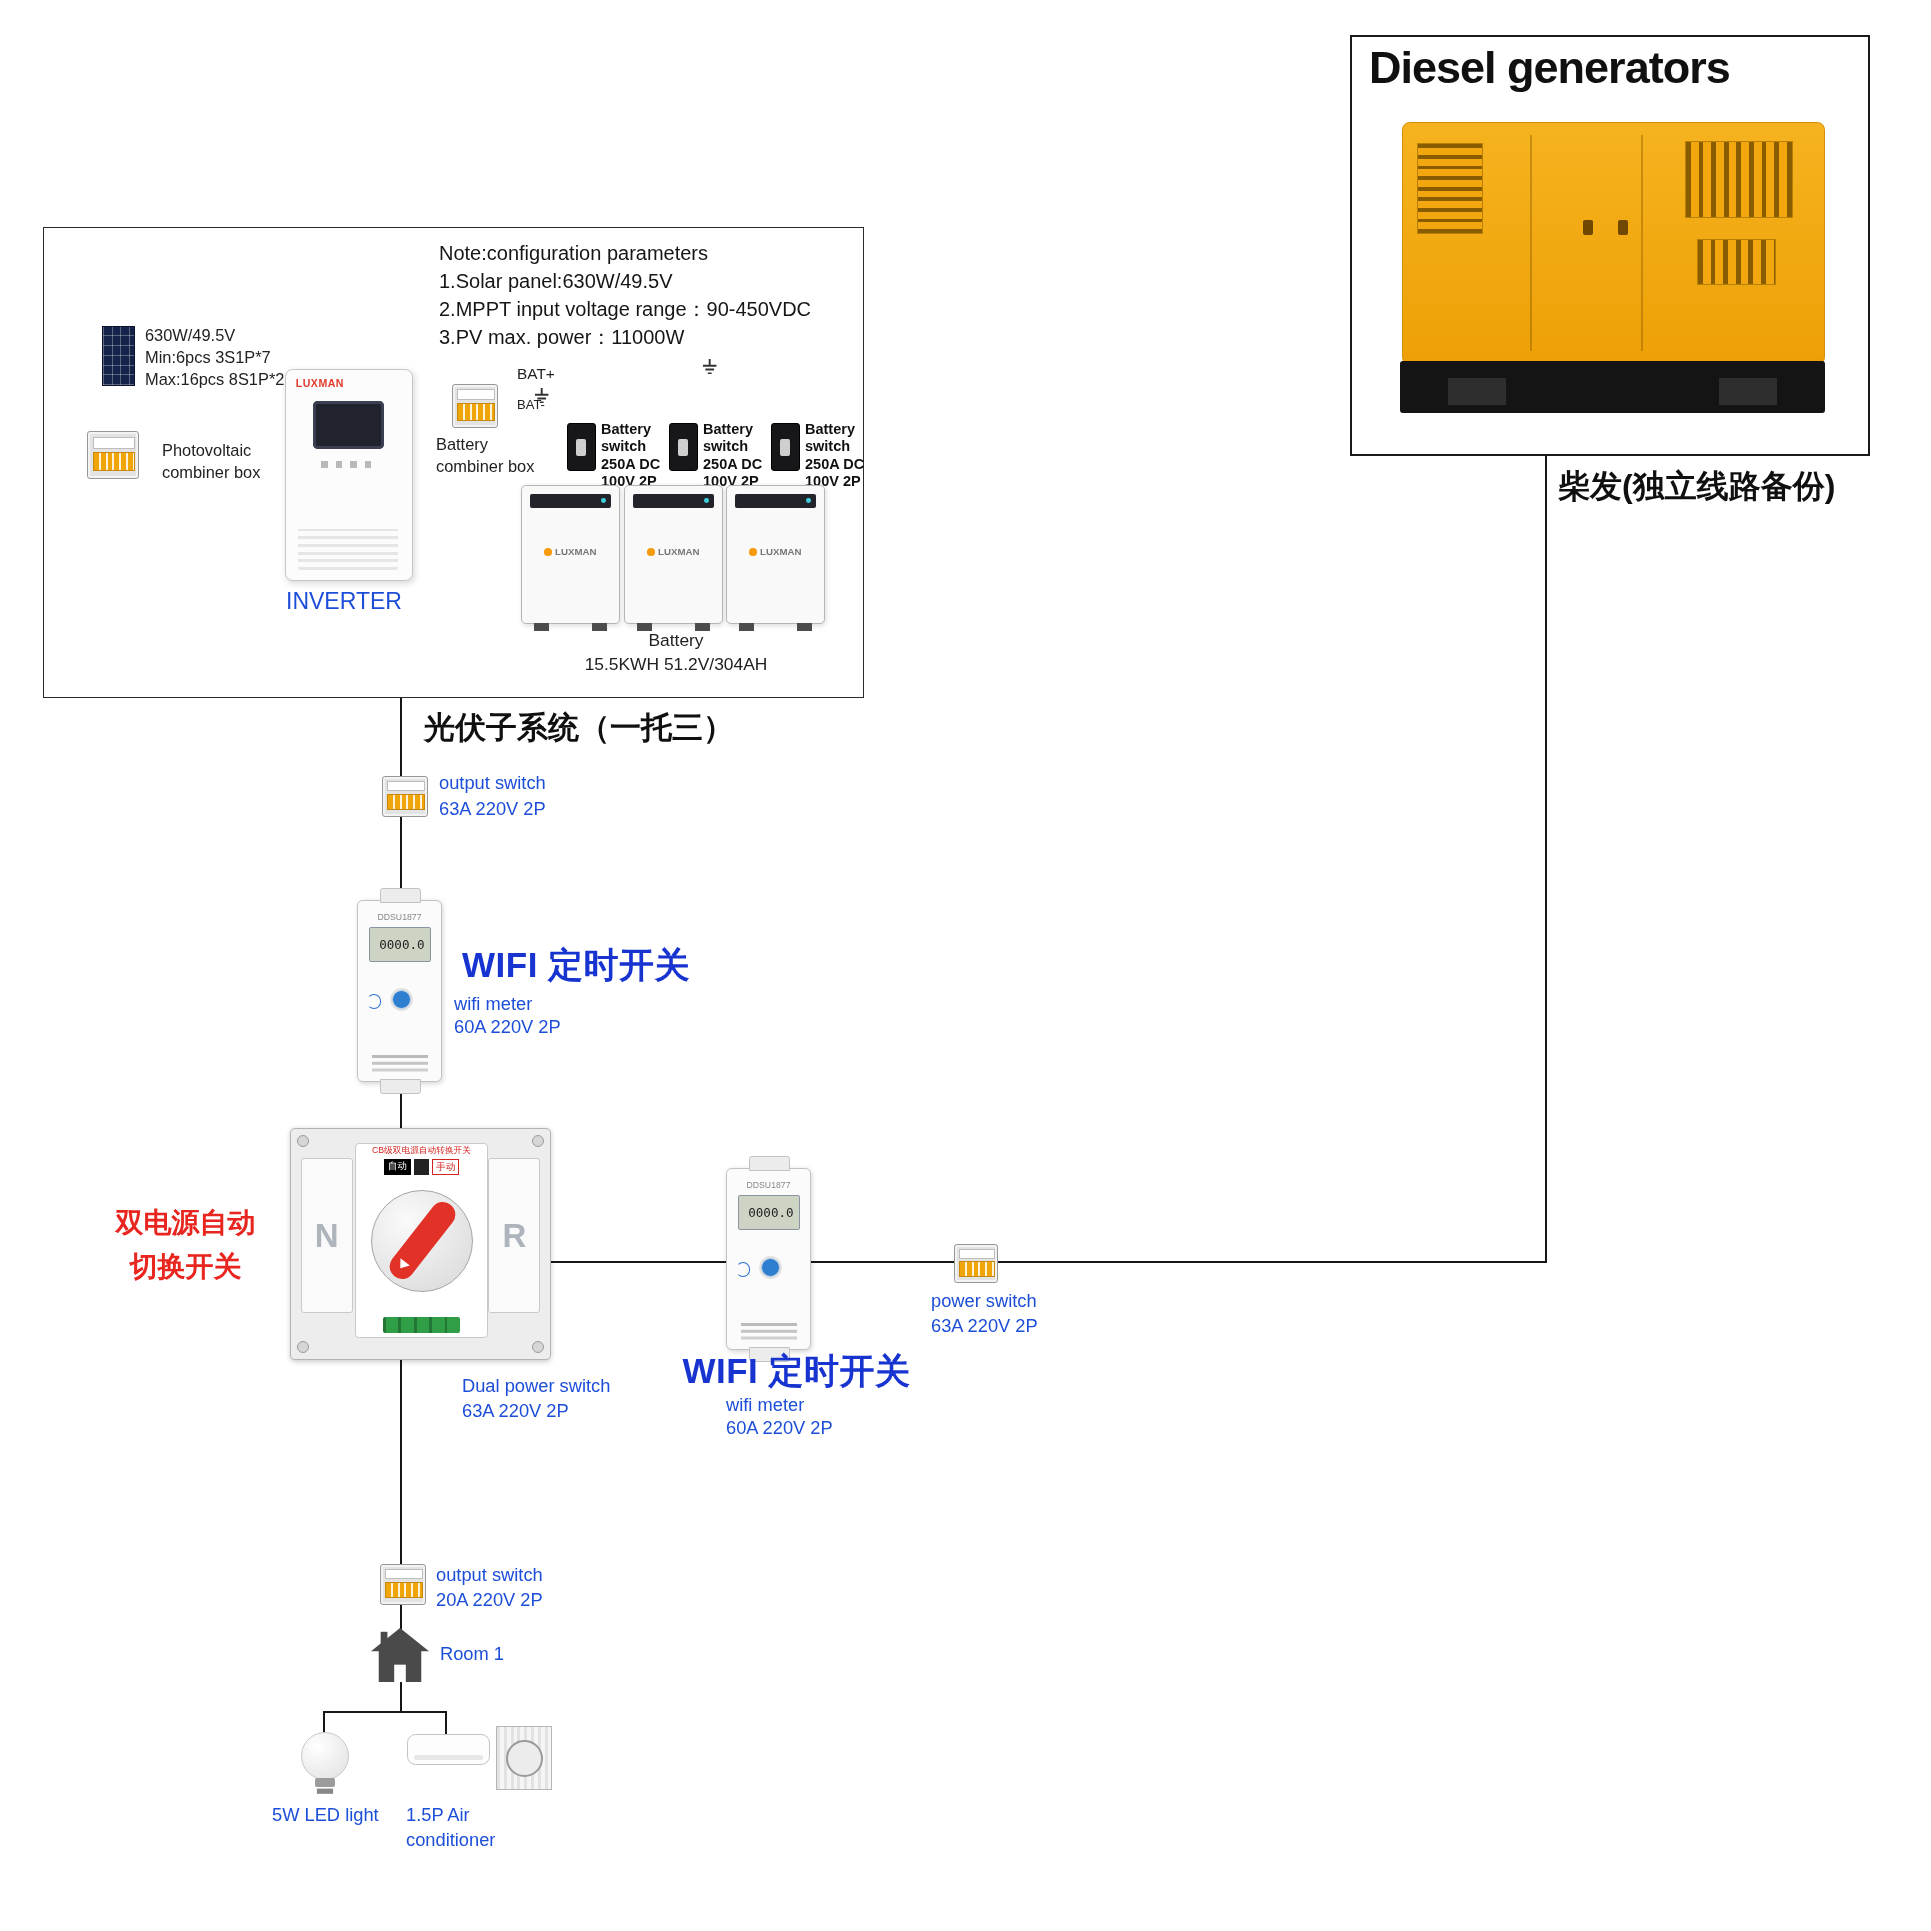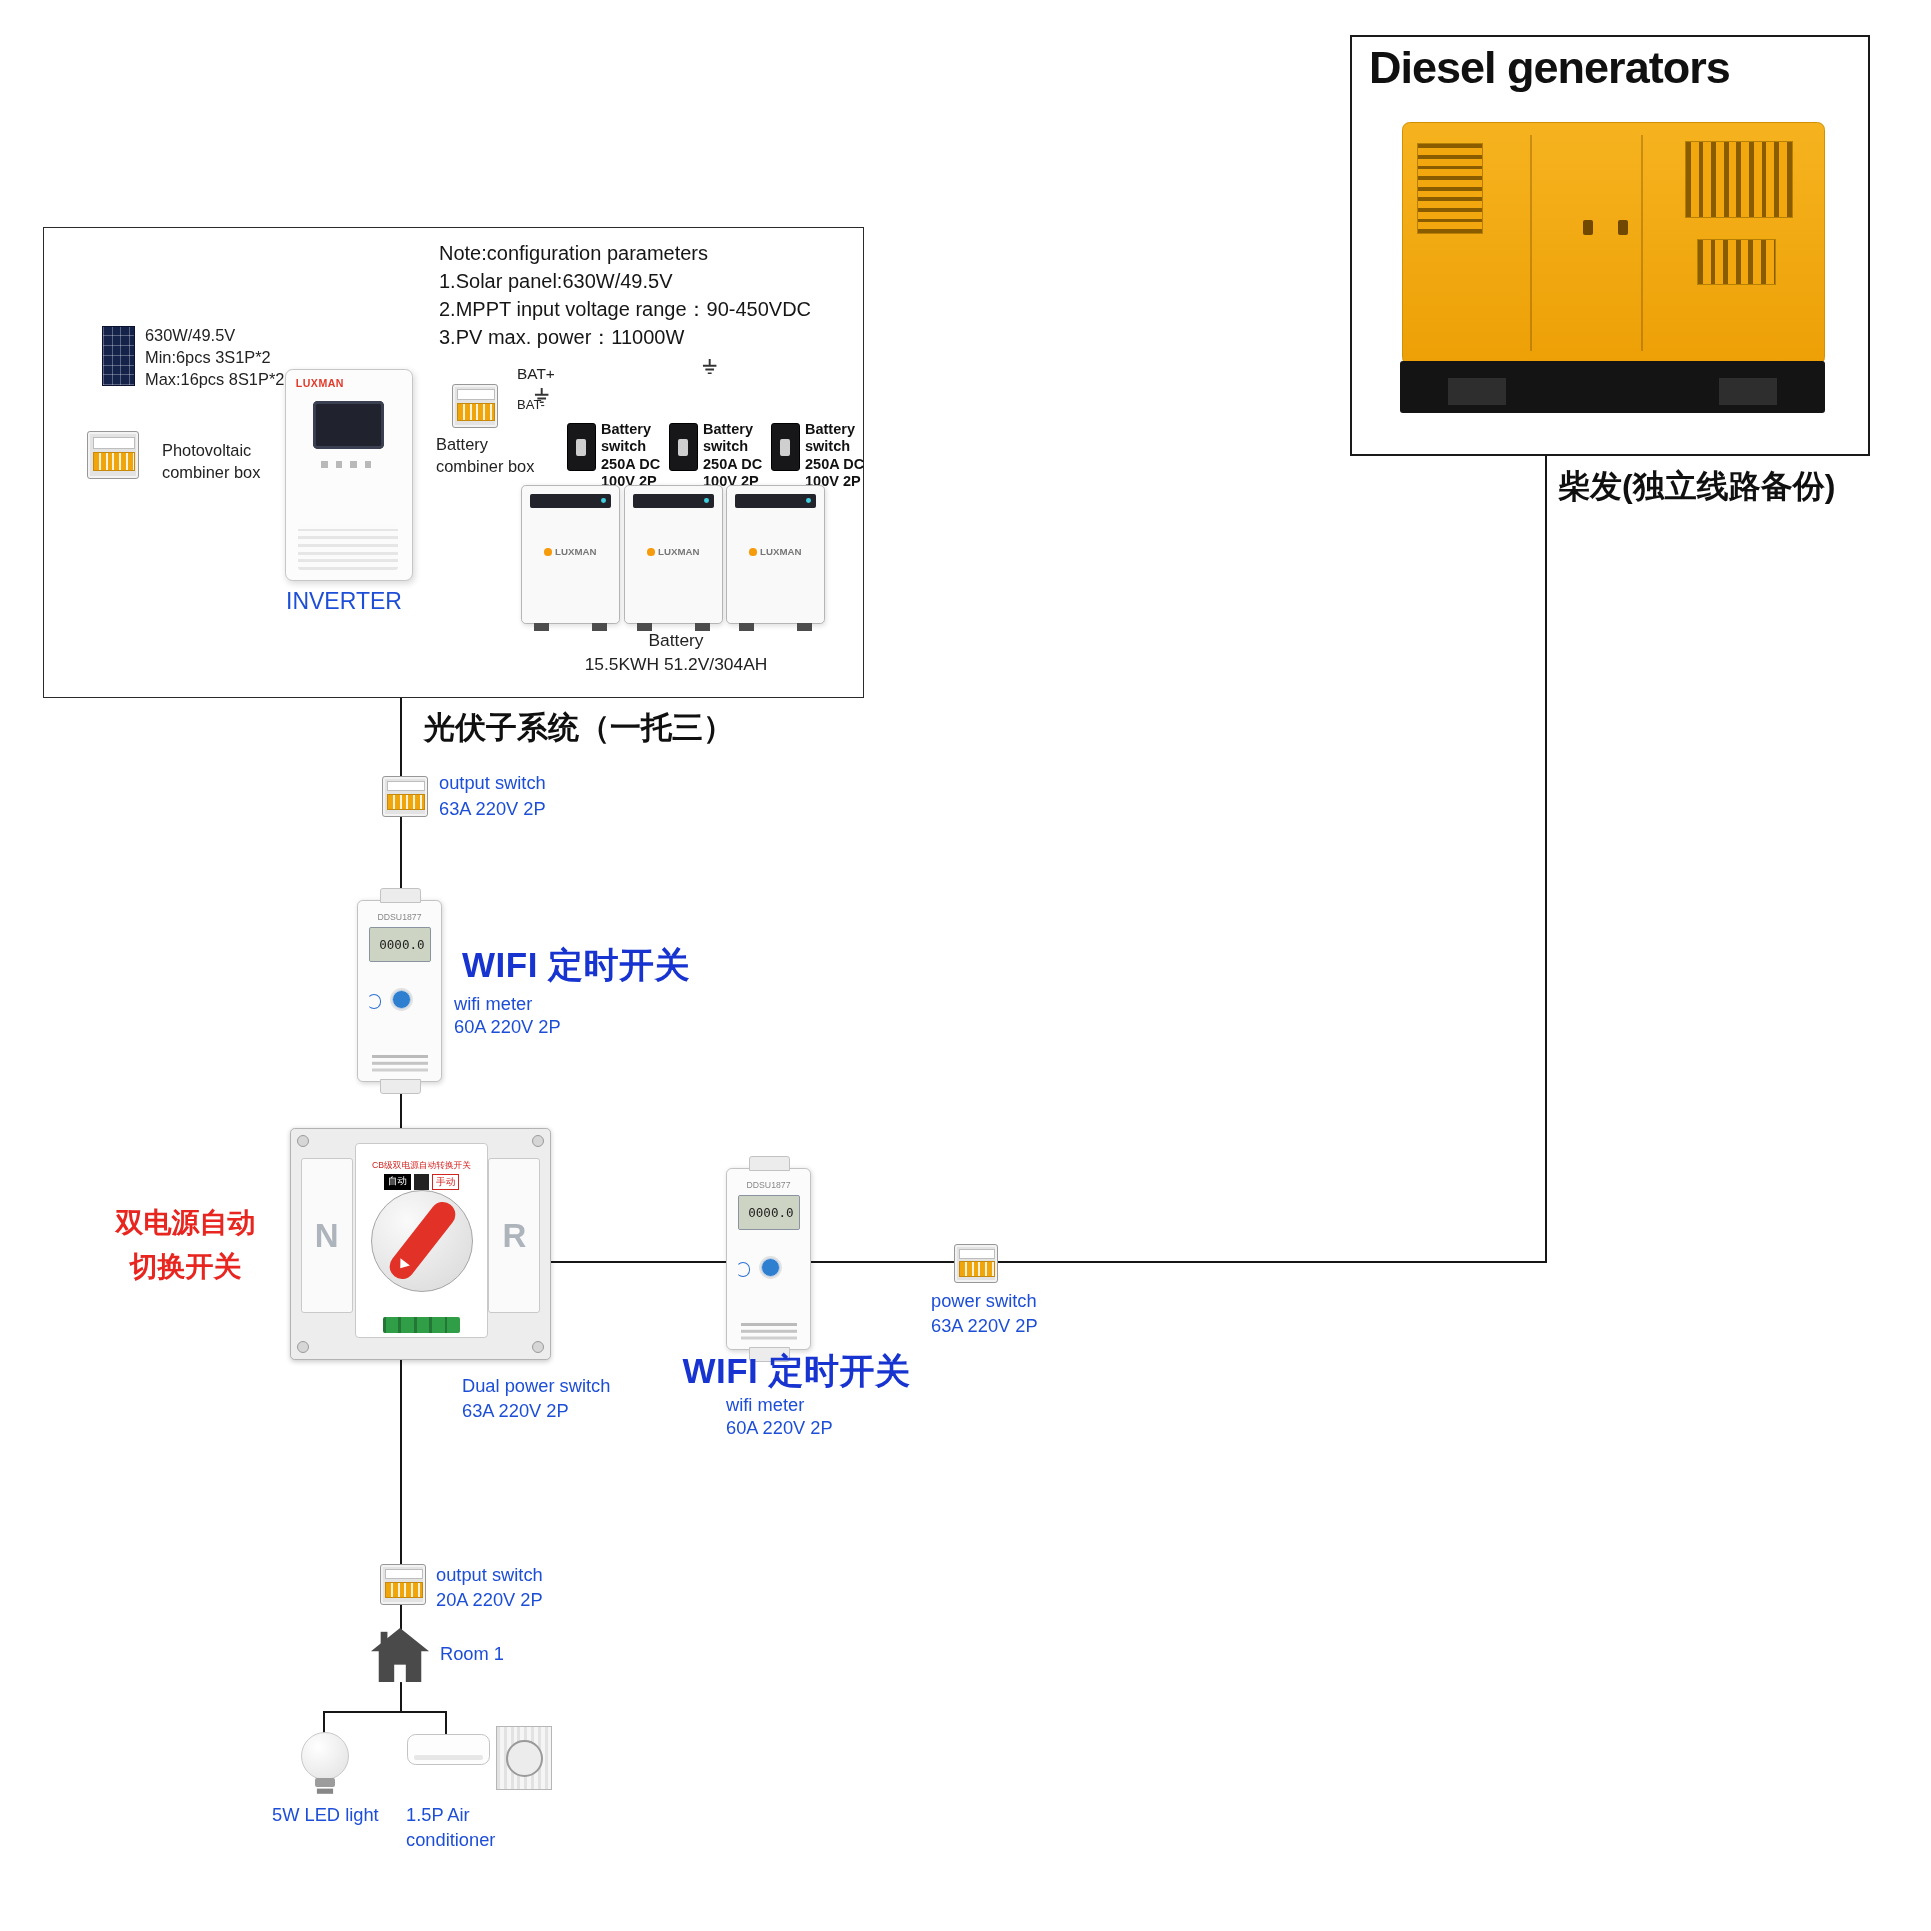--- a/index.html
+++ b/index.html
@@ -64,21 +64,21 @@
   .meter .mbrand{position:absolute;left:8.7px;top:93px;width:12.6px;height:12.6px;border:1.9px solid #2b6fd4;border-left-color:transparent;border-radius:50%}
   .meter .mbtn{position:absolute;left:34px;top:89px;width:17.4px;height:17.4px;border-radius:50%;background:#2f7fd0;border:1.9px solid #bcd2e8;box-shadow:0 0 0 1.9px #e2e2e2}
   .meter .mlines{position:absolute;left:13.5px;bottom:23px;width:56px;height:2.9px;background:#bbb;box-shadow:0 6.8px 0 #c4c4c4,0 13.5px 0 #cfcfcf}
 
   
   .dps{position:absolute;width:259px;height:230px;background:#ededed;border:1px solid #b3b3b3;border-radius:4.8px;box-shadow:0 1.9px 5.8px rgba(0,0,0,.2)}
   .screw{position:absolute;width:10.6px;height:10.6px;border-radius:50%;background:#d6d6d6;border:1px solid #9b9b9b}
   .dps-mod{position:absolute;top:29px;width:50px;height:153px;background:#fafafa;border:1px solid #c9c9c9;border-radius:2.9px;
        display:flex;align-items:center;justify-content:center;font-size:33px;font-weight:700;color:#aeb4bc}
   .dps-face{position:absolute;left:64px;top:13.5px;width:131px;height:193px;background:#fff;border:1px solid #c9c9c9;border-radius:3.9px}
-  .dps-title{margin-top:16px;text-align:center;font-size:8.7px;color:#d2231f;white-space:nowrap;overflow:hidden}
+  .dps-title{margin-top:1px;text-align:center;font-size:8.7px;color:#d2231f;white-space:nowrap;overflow:hidden}
   .dps-ind{display:flex;justify-content:center;gap:2.9px;margin-top:2.9px;font-size:9.7px;line-height:13.5px}
   .dps-ind .a{background:#000000;color:#fff;padding:0 3.9px}
   .dps-ind .mid{width:15.4px;background:#222}
   .dps-ind .m{border:1px solid #d2231f;color:#d2231f;padding:0 2.9px}
   .knob{position:absolute;left:15.4px;top:46px;width:100px;height:100px;border-radius:50%;border:1px solid #a5a5a5;
        background:radial-gradient(circle at 35% 30%,#fafafa,#d7d7d7)}
   .lever{position:absolute;left:38px;top:4.8px;width:25px;height:91px;border-radius:12.6px;background:#e23127;transform:rotate(38deg)}
   .lever:after{content:"";position:absolute;left:5.8px;bottom:9.7px;width:0;height:0;
        border-left:6.8px solid transparent;border-right:6.8px solid transparent;border-top:8.7px solid #fff}
   .term{position:absolute;left:27px;bottom:3.9px;width:77px;height:15.4px;background:#2f9e47;border-radius:1.9px;
@@ -137,21 +137,21 @@
 <div class="note" style="left:439px;top:239px">
   <div>Note:configuration parameters</div>
   <div>1.Solar panel:630W/49.5V</div>
   <div>2.MPPT input voltage range：90-450VDC</div>
   <div>3.PV max. power：11000W</div>
 </div>
 
 <div class="panel" style="left:102px;top:326px;width:31px;height:58px"></div>
 <div class="txt" style="left:145px;top:324px">
   <div>630W/49.5V</div>
-  <div>Min:6pcs 3S1P*2</div>
+  <div>Min:6pcs 3S1P*7</div>
   <div>Max:16pcs 8S1P*2</div>
 </div>
 
 <div class="sw" style="left:87px;top:431px;width:50px;height:46px">
   <div class="sw-top"></div>
   <div class="sw-band"></div>
 </div>
 <div class="txt pre" style="left:162px;top:439px">Photovoltaic
 combiner box</div>
 

